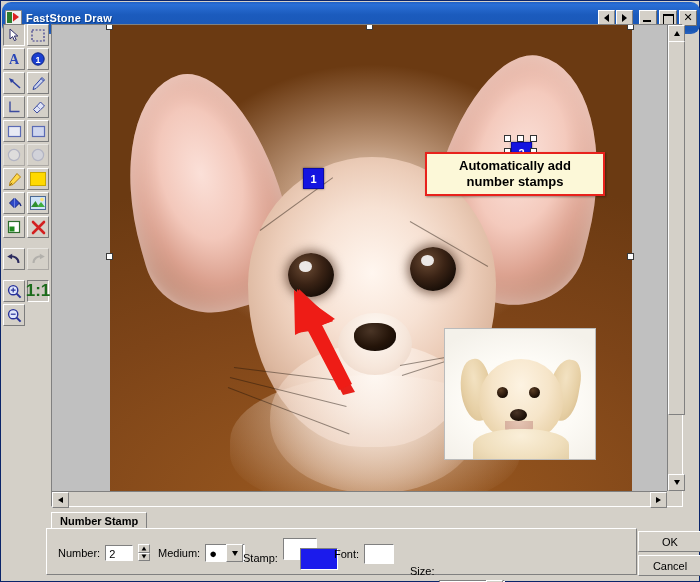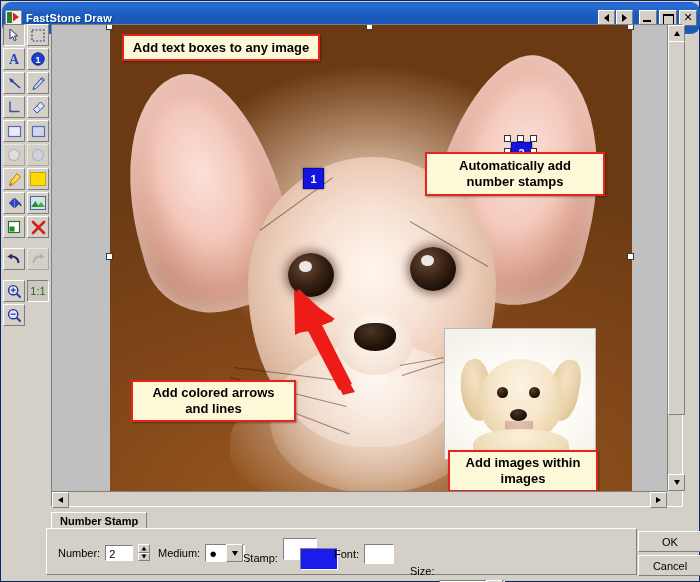--- a/index.html
+++ b/index.html
@@ -336,21 +336,21 @@
     <div class="gap"></div>
     <div class="trow">
       <div class="tbtn raised">
         <svg width="15" height="15" viewBox="0 0 15 15">
             <circle cx="6.2" cy="6.2" r="4.6" fill="#dfe6fb" stroke="#27319a" stroke-width="1.4"></circle>
             <path d="M9.6 9.6 L13.6 13.6" stroke="#27319a" stroke-width="2"></path>
             <path d="M3.8 6.2 H8.6 M6.2 3.8 V8.6" stroke="#27319a" stroke-width="1.2"></path>
           </svg>
       </div>
       <div class="tbtn sunken">
-        <span style="font-size:11px;font-weight:normal;color:#1c6b1c;font-family:'Liberation Sans',sans-serif;">1:1</span>
+        <span style="font-size:17px;font-weight:bold;color:#1c6b1c;font-family:'Liberation Sans',sans-serif;">1:1</span>
       </div>
     </div>
     <div class="trow">
       <div class="tbtn raised">
         <svg width="15" height="15" viewBox="0 0 15 15">
             <circle cx="6.2" cy="6.2" r="4.6" fill="#dfe6fb" stroke="#27319a" stroke-width="1.4"></circle>
             <path d="M9.6 9.6 L13.6 13.6" stroke="#27319a" stroke-width="2"></path>
             <path d="M3.8 6.2 H8.6" stroke="#27319a" stroke-width="1.2"></path>
           </svg>
       </div>
@@ -412,38 +412,27 @@
         <div class="hnd" style="left:0;top:0;"></div>
         <div class="hnd" style="left:13px;top:0;"></div>
         <div class="hnd" style="left:26px;top:0;"></div>
         <div class="hnd" style="left:0;top:13px;"></div>
         <div class="hnd" style="left:26px;top:13px;"></div>
         <div class="hnd" style="left:0;top:26px;"></div>
         <div class="hnd" style="left:13px;top:26px;"></div>
         <div class="hnd" style="left:26px;top:26px;"></div>
       </div>
 
-      <div class="callout" style="left:70px;top:9px;width:198px;height:27px;">
-        <span>Add text boxes to any image</span>
-      </div>
 
       <div class="callout" style="left:373px;top:127px;width:180px;height:44px;white-space:pre-line;">
         <span>Automatically add
 number stamps</span>
       </div>
 
-      <div class="callout" style="left:79px;top:355px;width:165px;height:42px;white-space:pre-line;">
-        <span>Add colored arrows
-and lines</span>
-      </div>
-
-      <div class="callout" style="left:396px;top:425px;width:150px;height:42px;white-space:pre-line;">
-        <span>Add images within
-images</span>
-      </div>
+
 
       <div class="ihnd" style="left:314px;top:-2px;"></div>
       <div class="ihnd" style="left:54px;top:228px;"></div>
       <div class="ihnd" style="left:575px;top:228px;"></div>
       <div class="ihnd" style="left:54px;top:-2px;"></div>
       <div class="ihnd" style="left:575px;top:-2px;"></div>
     </div>
 
     <div class="sb-v">
       <div class="sbtn" style="left:0;top:0;width:15px;height:15px;">

